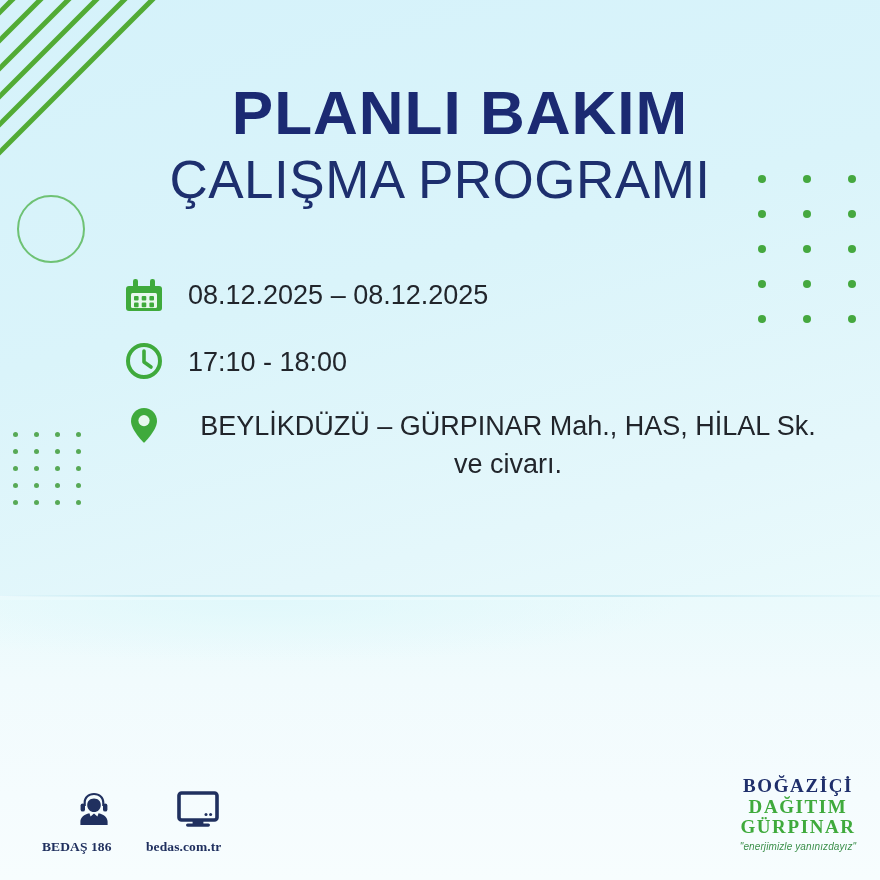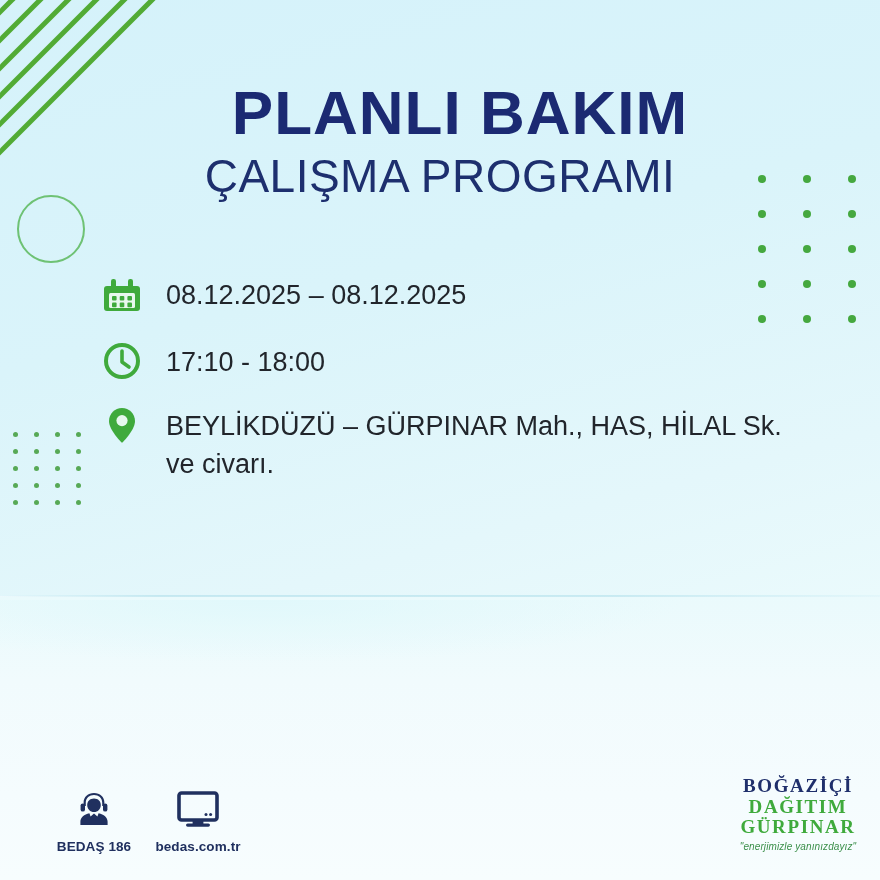--- a/index.html
+++ b/index.html
@@ -100,33 +100,34 @@
     font-size: 62px;
     font-weight: 800;
     letter-spacing: 1px;
     color: #1b2a72;
     line-height: 1.0;
     white-space: nowrap;
     padding-left: 40px;
   }
   .title-sub {
     margin-top: 8px;
-    font-size: 46px;
+    font-size: 53px;
     font-weight: 400;
     letter-spacing: .5px;
     color: #1d2f6e;
     line-height: 1.05;
     white-space: nowrap;
   }
 
   
   .info {
     position: absolute;
-    left: 100px; top: 272px;
+    left: 122px; top: 272px;
     width: 730px;
+    text-align: center;
   }
   .row {
     display: flex;
     align-items: flex-start;
     margin-bottom: 15px;
     min-height: 44px;
   }
   .row .ico {
     flex: 0 0 44px;
     width: 44px; height: 44px;
@@ -148,21 +149,22 @@
 
   
   .footer-contacts {
     position: absolute;
     left: 42px; top: 786px;
     display: flex;
     align-items: flex-start;
   }
   .contact {
     width: 104px;
-    text-align: center;
+    text-align: left;
+    font-family: Liberation Serif, serif;
   }
   .contact .cico {
     height: 46px;
     display: flex;
     align-items: center;
     justify-content: center;
   }
   .contact .clabel {
     margin-top: 7px;
     font-size: 13.5px;

